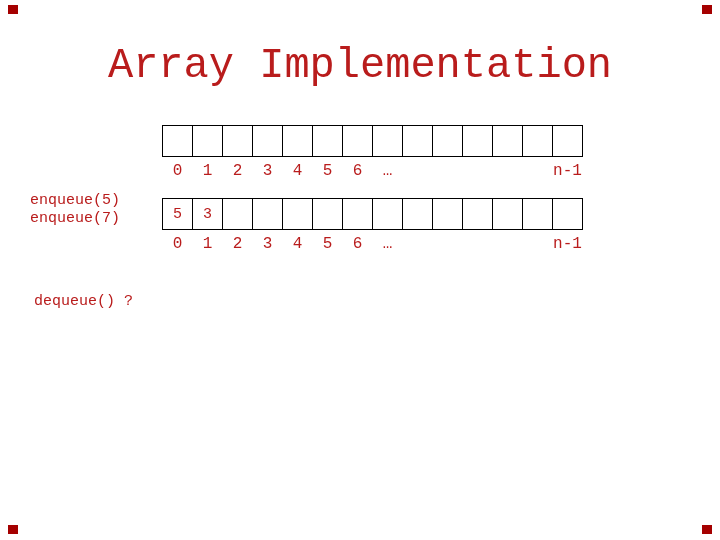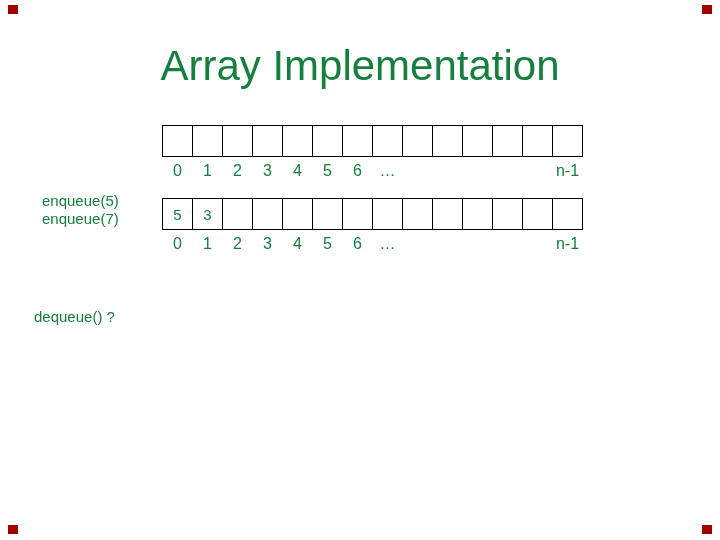--- a/index.html
+++ b/index.html
@@ -1,19 +1,19 @@
 <!DOCTYPE html>
 <html><head>
 <meta charset="utf-8">
 <style>
   html, body { margin:0; padding:0; background:#fff; }
   .slide {
     position:relative; width:720px; height:540px;
     background:#ffffff; overflow:hidden;
-    font-family:Liberation Sans, sans-serif; color:#15803d;
+    font-family:Liberation Mono, monospace; color:#b91c1c;
   }
   .corner { position:absolute; width:10px; height:9px; }
   .corner.tl { left:8px;  top:5px; }
   .corner.tr { right:8px; top:5px; }
   .corner.bl { left:8px;  bottom:6px; }
   .corner.br { right:8px; bottom:6px; }
   .title {
     position:absolute; top:44px; left:0; width:100%;
     margin:0; text-align:center;
     font-size:42px; font-weight:400; line-height:1.05;
@@ -30,25 +30,25 @@
     font-size:15px;
   }
   .cell:last-child { margin-right:0; }
   .labels { display:flex; margin-top:5px; }
   .idx-label {
     box-sizing:border-box; flex:0 0 31px; width:31px; margin-right:-1px;
     text-align:center; font-size:16px; line-height:18px;
     white-space:nowrap;
   }
   .ops {
-    position:absolute; left:42px; top:192px;
+    position:absolute; left:30px; top:192px;
     font-size:15px; line-height:18px;
   }
   .question {
-    position:absolute; left:34px; top:308px;
+    position:absolute; left:34px; top:293px;
     font-size:15px; line-height:18px;
   }
 </style>
 </head>
 <body>
 
 <div class="slide">
 
   <div class="corner tl" style="background: rgb(165, 0, 0);"></div>
   <div class="corner tr" style="background: rgb(165, 0, 0);"></div>

